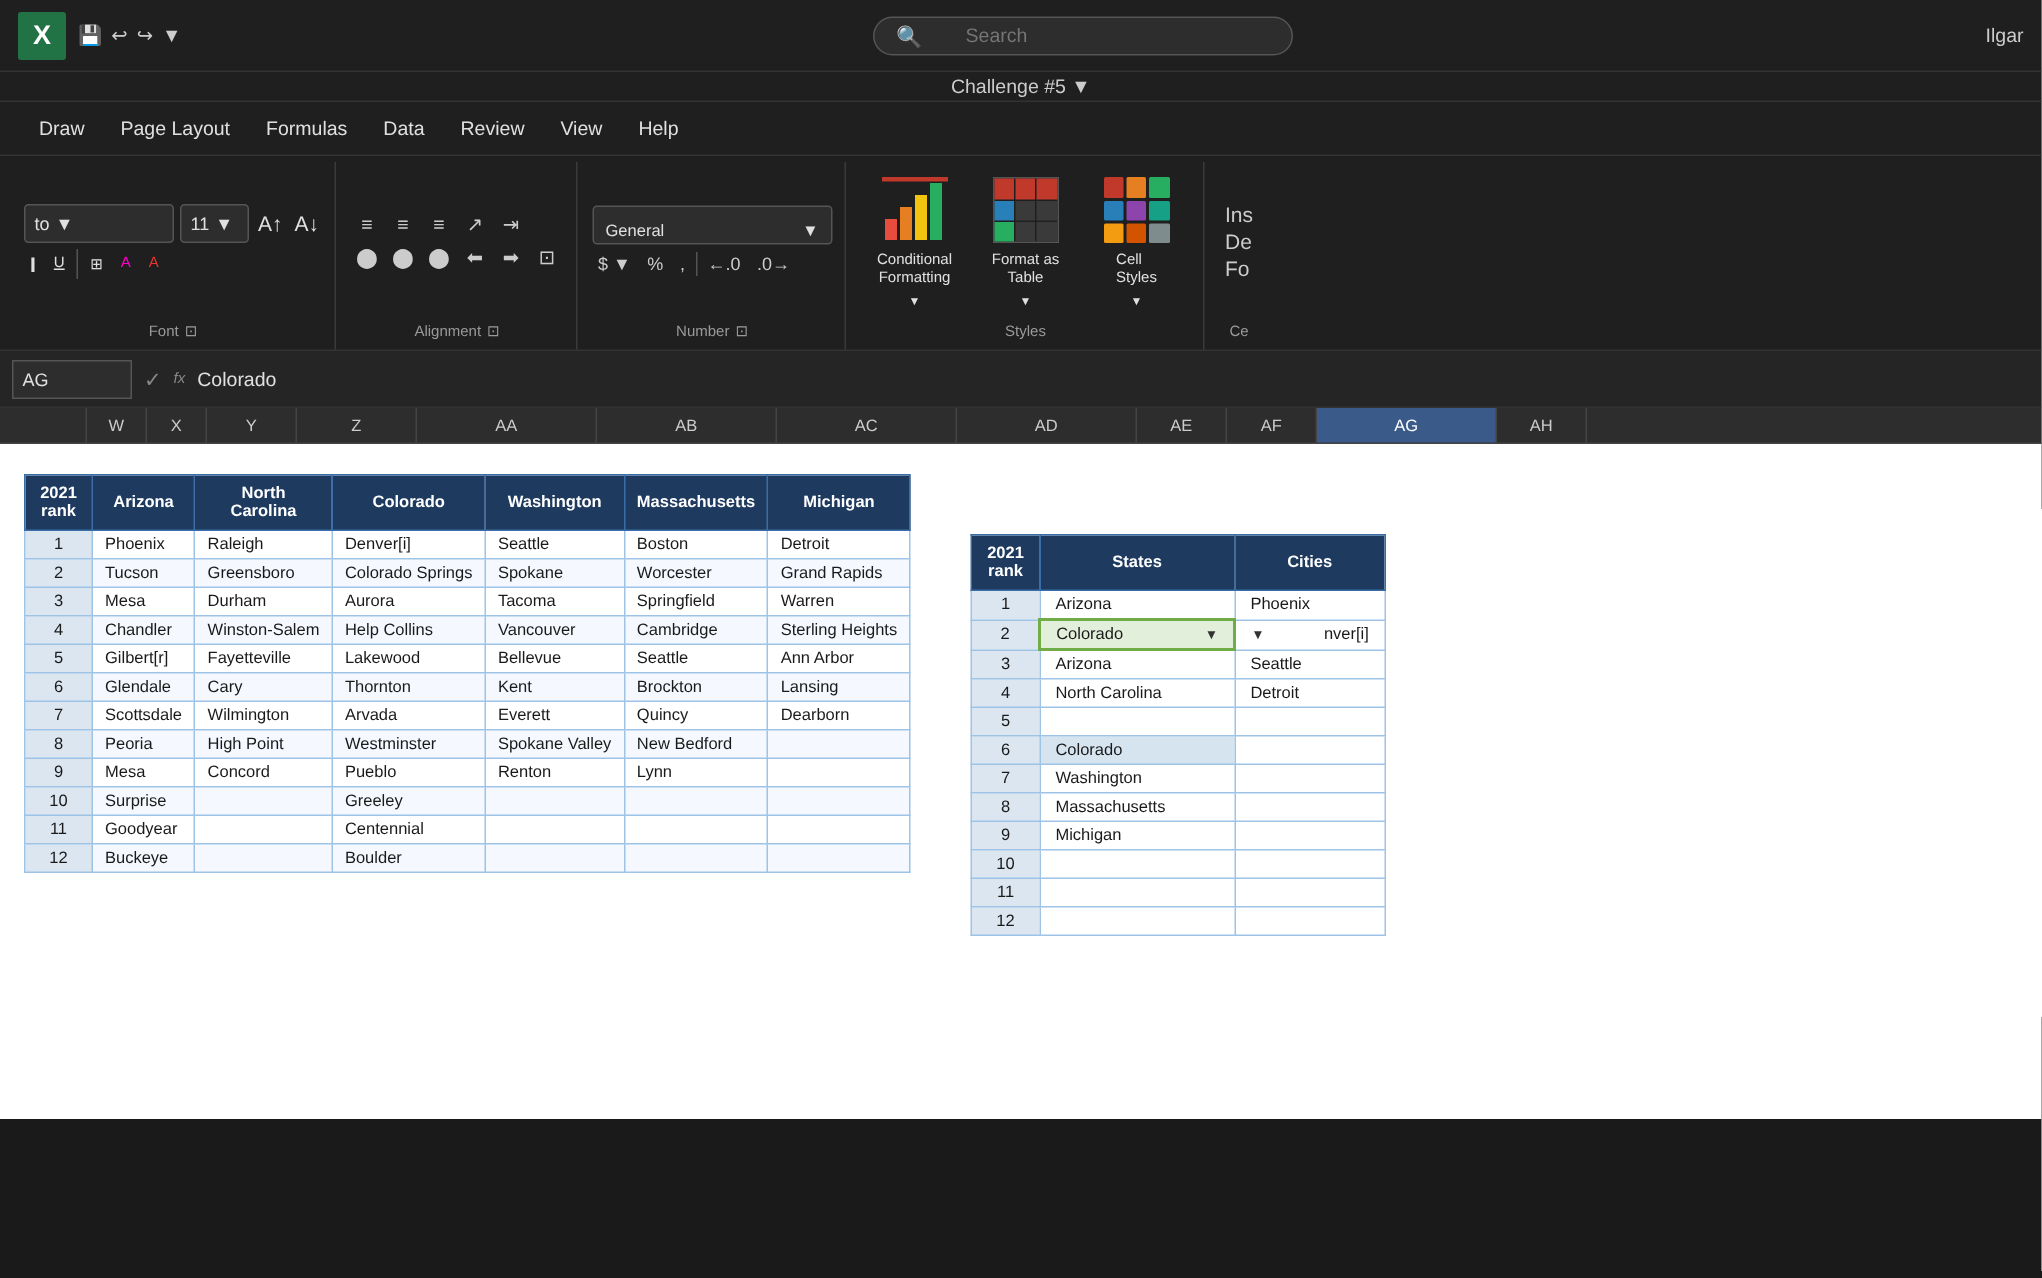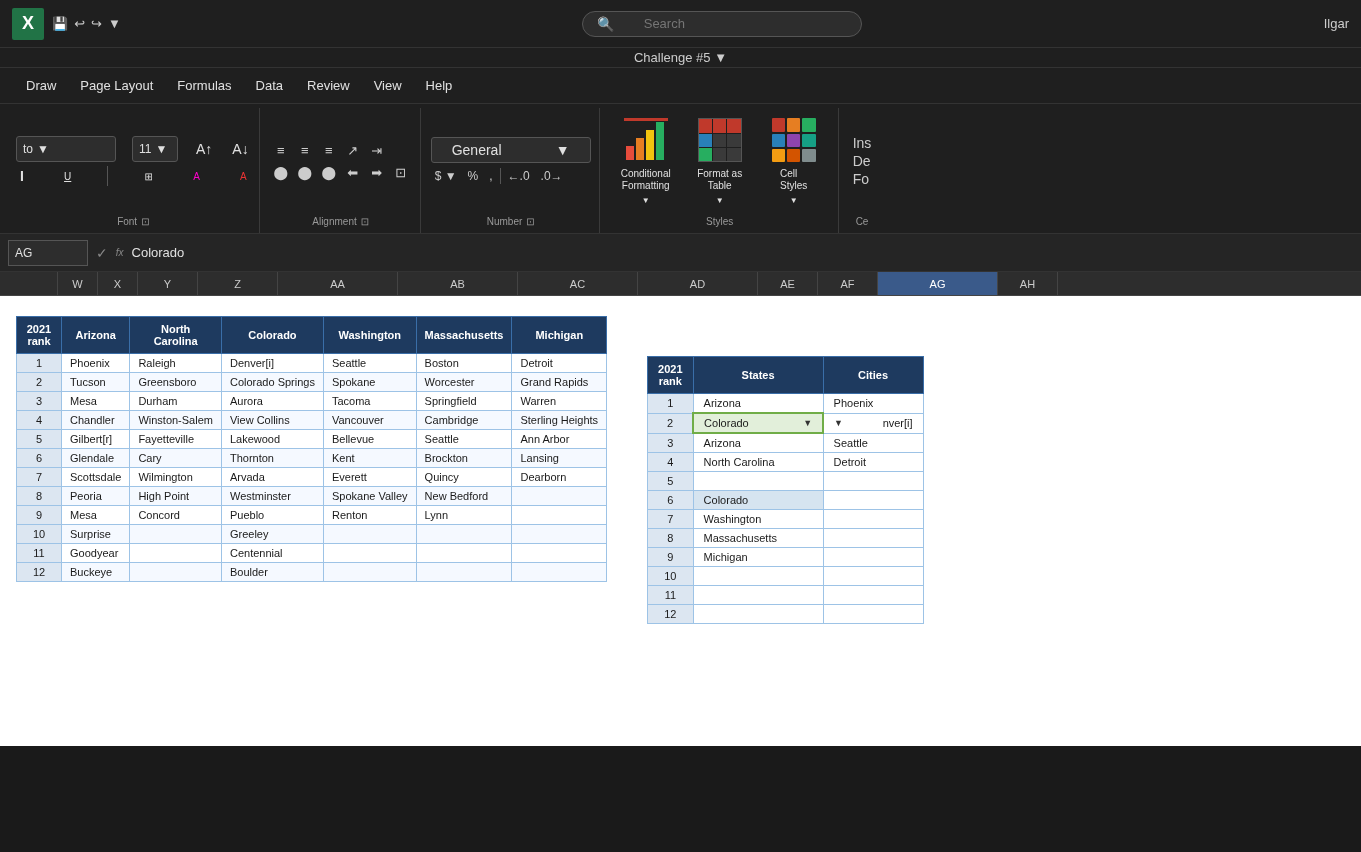--- a/index.html
+++ b/index.html
@@ -164,23 +164,22 @@
       cursor: pointer;
     }
 
     .font-controls {
       display: flex;
       flex-direction: column;
       gap: 4px;
     }
     .font-controls-row {
       display: flex;
-      gap: 16px;
-      align-items: center;
-      justify-content: space-between;
+      gap: 4px;
+      align-items: center;
     }
 
     
     .styles-section {
       display: flex;
       gap: 2px;
       align-items: center;
     }
     .styles-big-btn {
       display: flex;
@@ -413,27 +412,27 @@
     }
 
     .number-section {
       display: flex;
       flex-direction: column;
       gap: 4px;
       align-items: stretch;
     }
     .number-dropdown {
       display: flex;
-      align-items: center;
+      align-items: flex-end;
       background: #2d2d2d;
       border: 1px solid #555;
       border-radius: 3px;
-      padding: 2px 20px;
+      padding: 2px 8px;
       color: #e0e0e0;
-      font-size: 14px;
+      font-size: 11px;
       height: 26px;
       gap: 4px;
       cursor: pointer;
       width: 160px;
     }
     .number-btns {
       display: flex;
       gap: 3px;
       align-items: center;
     }
@@ -727,21 +726,21 @@
             <td>Durham</td>
             <td>Aurora</td>
             <td>Tacoma</td>
             <td>Springfield</td>
             <td>Warren</td>
           </tr>
           <tr>
             <td class="rank">4</td>
             <td>Chandler</td>
             <td>Winston-Salem</td>
-            <td>View Collins</td>
+            <td>Help Collins</td>
             <td>Vancouver</td>
             <td>Cambridge</td>
             <td>Sterling Heights</td>
           </tr>
           <tr>
             <td class="rank">5</td>
             <td>Gilbert[r]</td>
             <td>Fayetteville</td>
             <td>Lakewood</td>
             <td>Bellevue</td>

